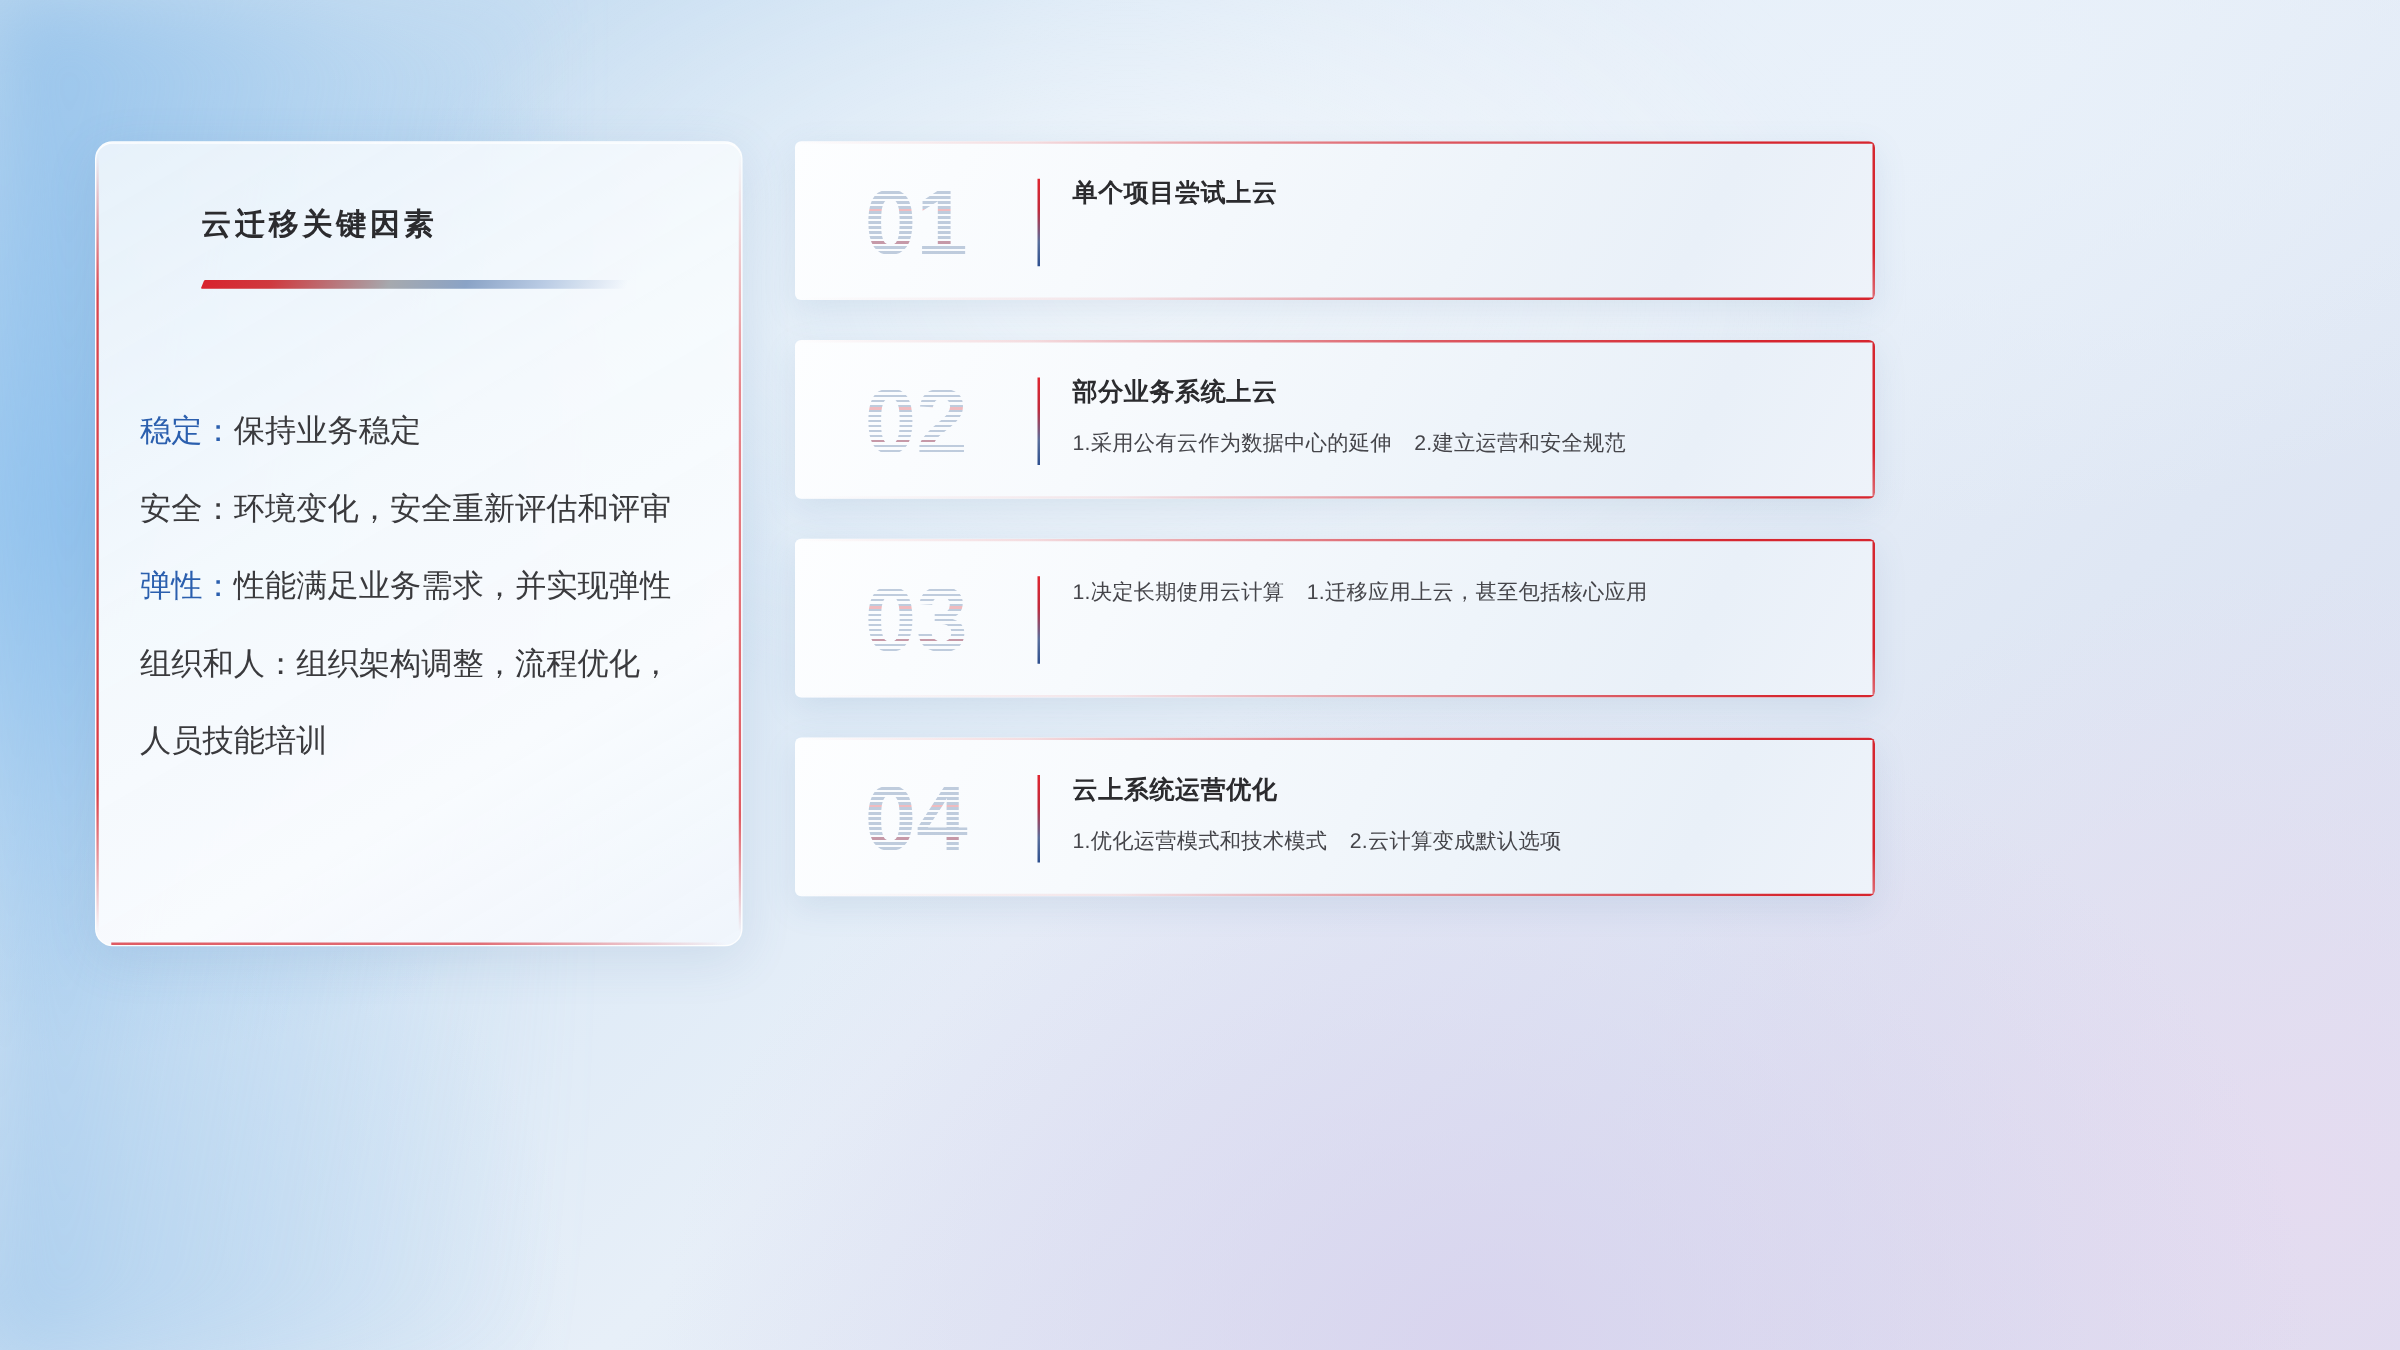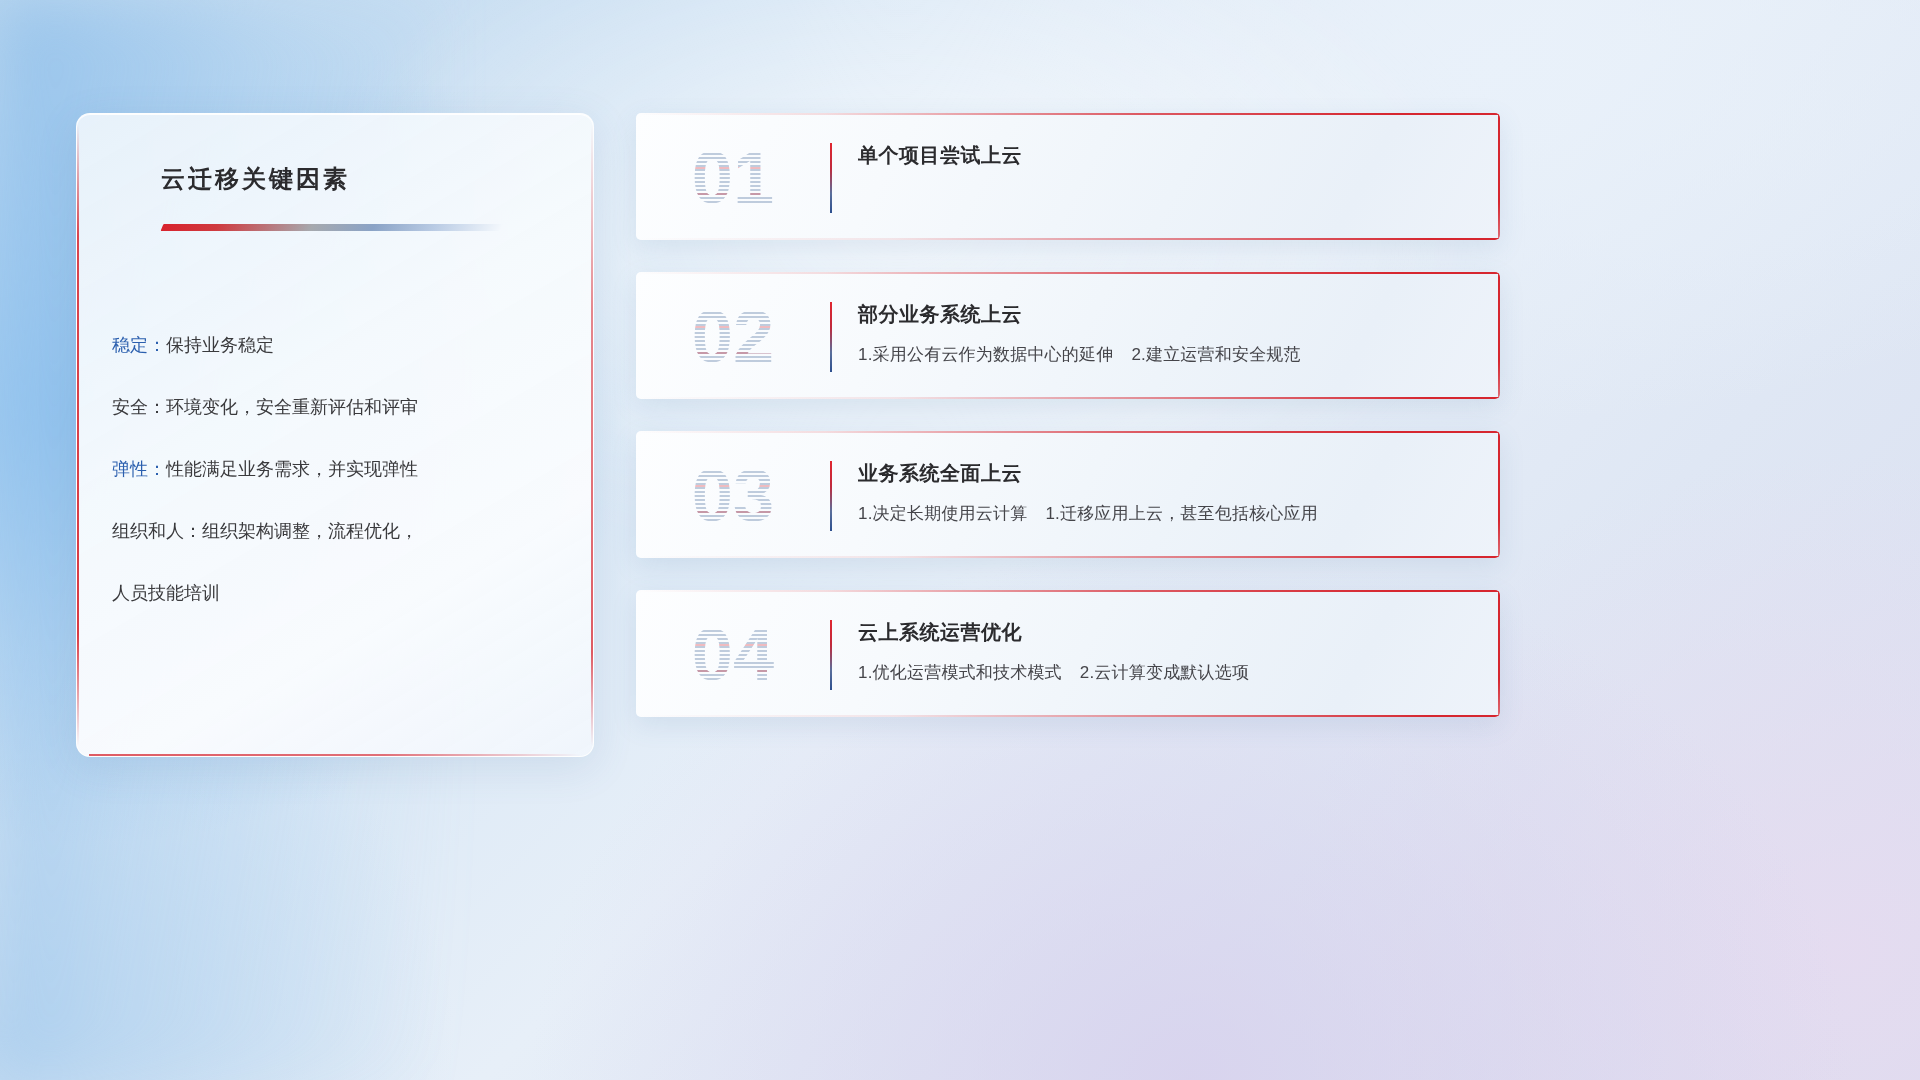--- a/index.html
+++ b/index.html
@@ -91,21 +91,21 @@
     transform: skewX(-22deg);
     border-radius: 1px;
   }
 
   .factor-list {
     position: absolute;
     left: 35px; top: 200px;
     width: 470px;
   }
   .factor-row {
-    font-size: 18px;
+    font-size: 25px;
     line-height: 62px;
     color: #3a3a3d;
     white-space: nowrap;
   }
   .factor-label { font-weight: 400; }
   .factor-label.blue { color: #2b5fae; }
   .factor-label.dark { color: #3a3a3d; }
   .factor-text { color: #3a3a3d; }
 
   
@@ -265,21 +265,20 @@
   <div class="step-card">
     <div class="top-line"></div>
     <div class="right-line"></div>
     <div class="bottom-line"></div>
     <div class="step-num-wrap">
       <div class="glyph">03</div>
       <div class="glyph red">03</div>
     </div>
     <div class="step-accent"></div>
     <div class="step-body">
-      <div class="step-title">业务系统全面上云</div>
       <div class="step-desc">
         <span>1.决定长期使用云计算</span><span class="gap"></span><span>1.迁移应用上云，甚至包括核心应用</span>
       </div>
     </div>
   </div>
 
   <div class="step-card">
     <div class="top-line"></div>
     <div class="right-line"></div>
     <div class="bottom-line"></div>

